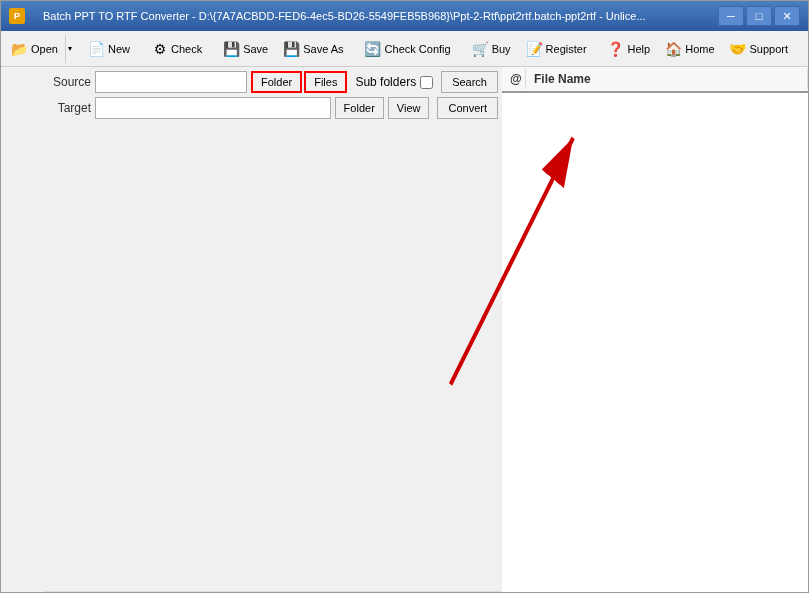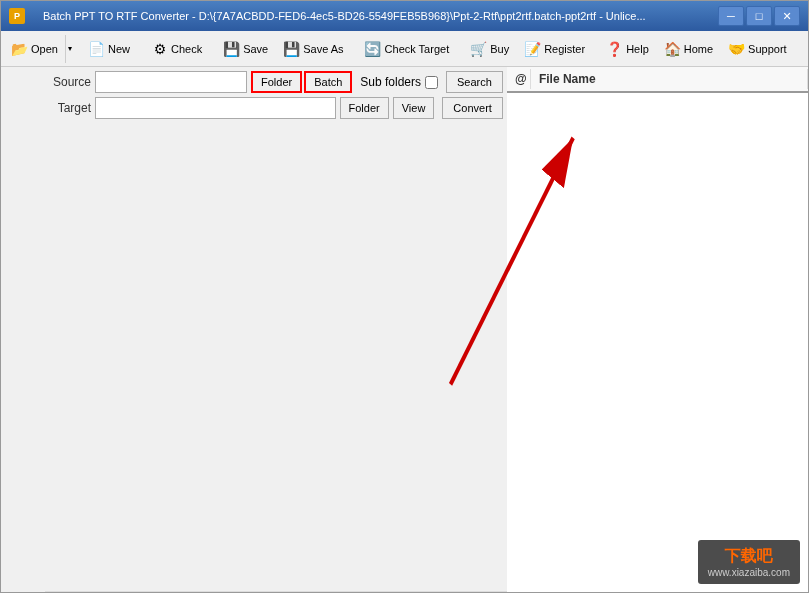--- a/index.html
+++ b/index.html
@@ -285,21 +285,21 @@
       <span class="toolbar-icon">💾</span>
       <span>Save</span>
     </button>
     <button class="toolbar-btn">
       <span class="toolbar-icon">💾</span>
       <span>Save As</span>
     </button>
     <div class="toolbar-separator"></div>
     <button class="toolbar-btn">
       <span class="toolbar-icon">🔄</span>
-      <span>Check Target</span>
+      <span>Check Config</span>
     </button>
     <div class="toolbar-separator"></div>
     <button class="toolbar-btn">
       <span class="toolbar-icon">🛒</span>
       <span>Buy</span>
     </button>
     <button class="toolbar-btn">
       <span class="toolbar-icon">📝</span>
       <span>Register</span>
     </button>
@@ -324,21 +324,21 @@
 
   <div class="main-content">
 
     <div class="row-group">
 
       <div class="source-row">
         <span class="row-label">Source</span>
         <input class="row-input" type="text" value="" style="">
         <div class="source-right">
           <button class="row-btn highlighted">Folder</button>
-          <button class="row-btn highlighted">Batch</button>
+          <button class="row-btn highlighted">Files</button>
         </div>
         <div class="sub-folders-group">
           <span>Sub folders</span>
           <input type="checkbox" style="">
         </div>
         <button class="right-btn">Search</button>
       </div>
 
       <div class="target-row">
         <span class="row-label">Target</span>
@@ -361,18 +361,14 @@
     <svg class="arrow-container" viewBox="0 0 809 430" preserveAspectRatio="none" style="position:absolute;top:0;left:0;width:100%;height:100%;pointer-events:none;">
       <defs>
         <marker id="arrowhead" markerWidth="10" markerHeight="7" refX="10" refY="3.5" orient="auto">
           <polygon points="0 0, 10 3.5, 0 7" fill="#cc0000"></polygon>
         </marker>
       </defs>
 
       <line x1="430" y1="260" x2="560" y2="58" stroke="#cc0000" stroke-width="4" marker-end="url(#arrowhead)"></line>
     </svg>
 
-    <div class="watermark">
-      <div class="watermark-top">下载吧</div>
-      <div class="watermark-bottom">www.xiazaiba.com</div>
-    </div>
   </div>
 </div>
 
 </body></html>

